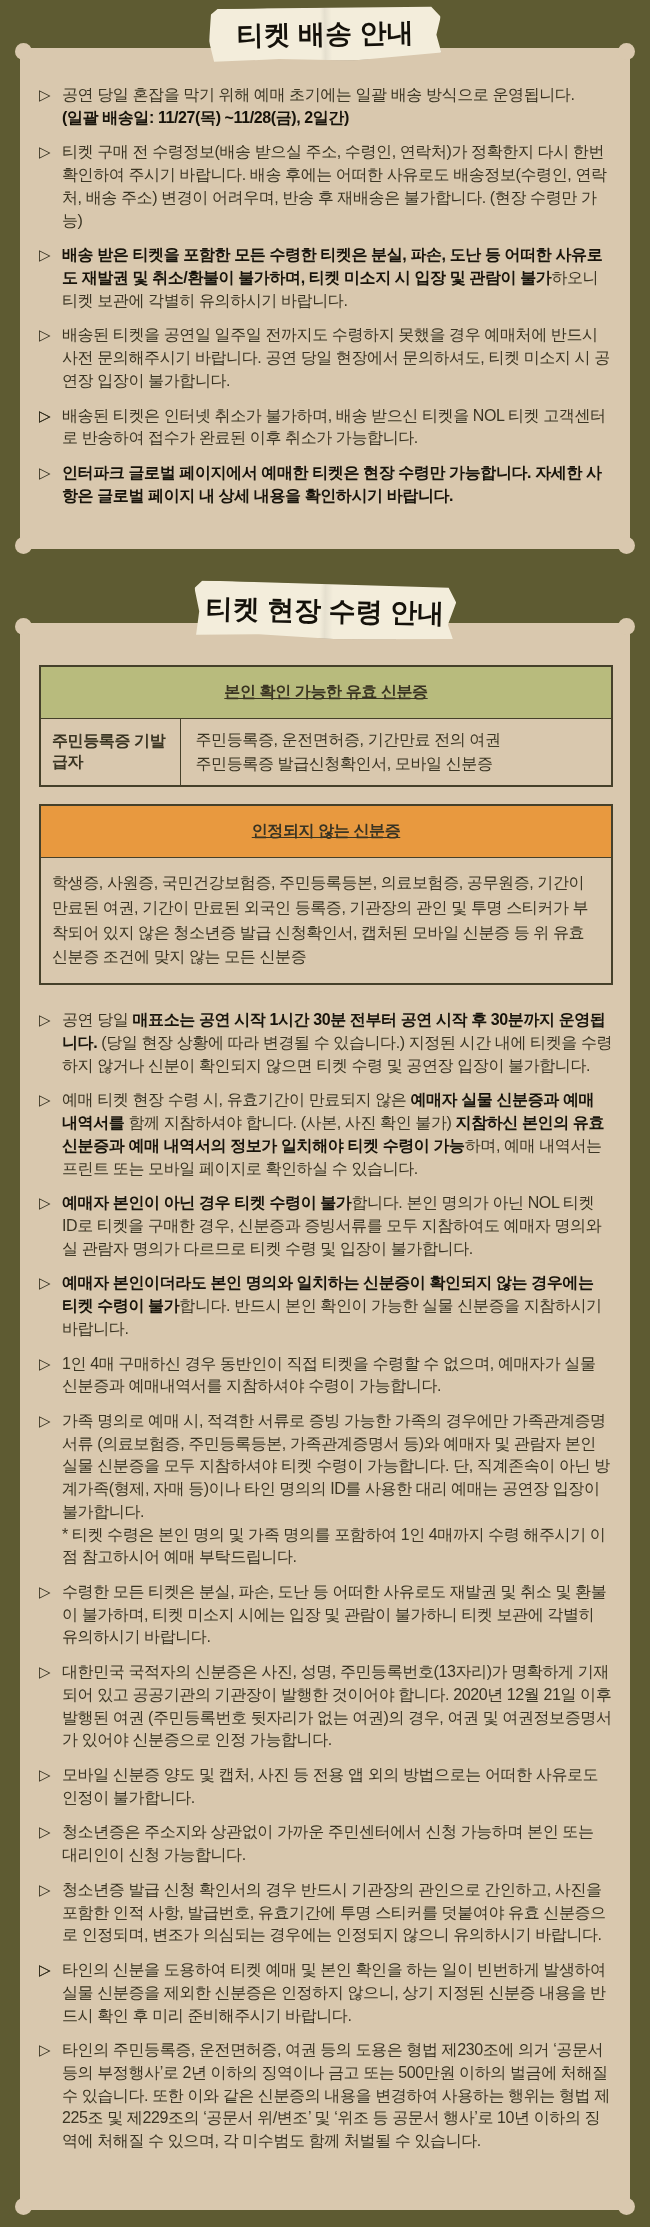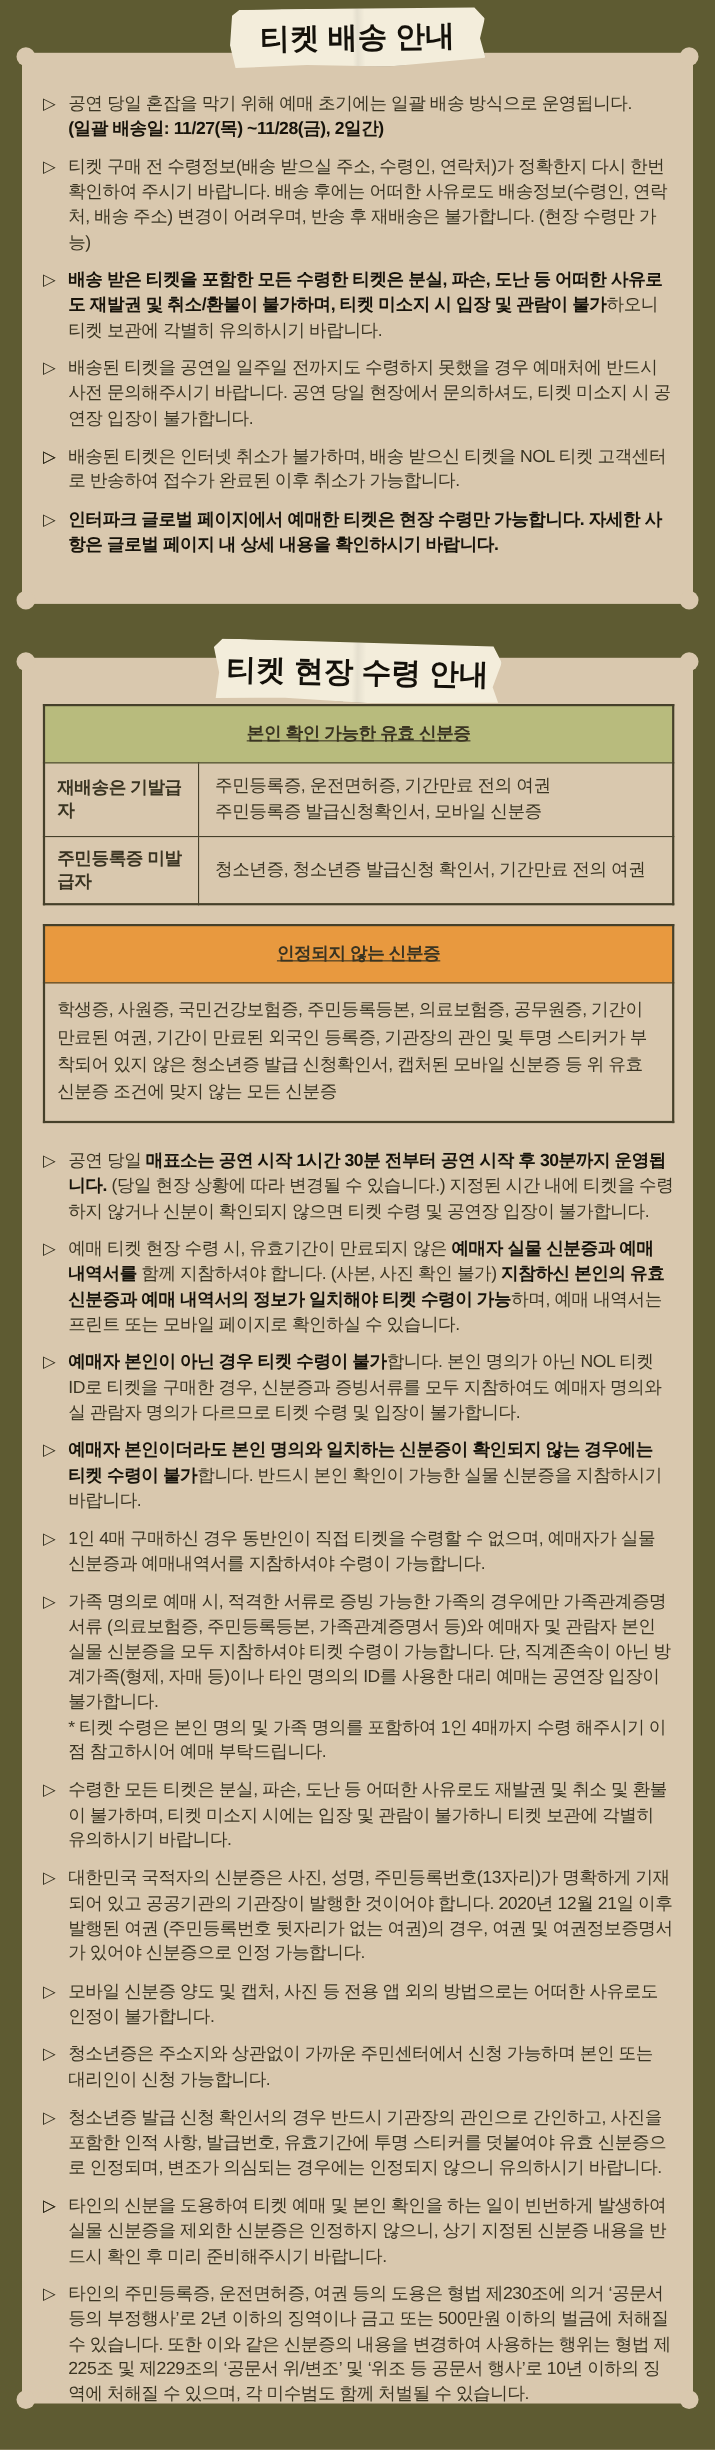--- a/index.html
+++ b/index.html
@@ -20,21 +20,21 @@
     background:var(--bg);
     font-family:"Liberation Sans","DejaVu Sans",sans-serif;
     color:var(--ink);
     overflow:hidden;
   }
   .panel{
     position:absolute;left:20px;width:610px;
     background:var(--panel);
   }
   #panel1{top:48px;height:501px;}
-  #panel2{top:598px;height:1587px;}
+  #panel2{top:623px;height:1587px;}
   .corner{
     position:absolute;width:17px;height:17px;border-radius:50%;
     background:var(--panel);
   }
   .corner.tl{left:-5px;top:-5px;}
   .corner.tr{right:-5px;top:-5px;}
   .corner.bl{left:-5px;bottom:-5px;}
   .corner.br{right:-5px;bottom:-5px;}
   .tape{
     position:absolute;left:50%;
@@ -128,27 +128,23 @@
   <div class="corner br"></div>
   <div class="panel-inner">
 
     <table class="id-table" id="valid-table">
       <tbody>
         <tr>
           <td class="table-head head-green" colspan="2">본인 확인 가능한 유효 신분증</td>
         </tr>
 
       <tr>
-            <td class="label-cell">재배송은 기발급자</td>
+            <td class="label-cell">주민등록증 기발급자</td>
             <td class="value-cell">주민등록증, 운전면허증, 기간만료 전의 여권
 주민등록증 발급신청확인서, 모바일 신분증</td>
-          </tr>
-          <tr>
-            <td class="label-cell">주민등록증 미발급자</td>
-            <td class="value-cell">청소년증, 청소년증 발급신청 확인서, 기간만료 전의 여권</td>
           </tr>
         </tbody>
     </table>
 
     <table class="id-table" id="invalid-table">
       <tbody>
         <tr>
           <td class="table-head head-orange">인정되지 않는 신분증</td>
         </tr>
         <tr>

